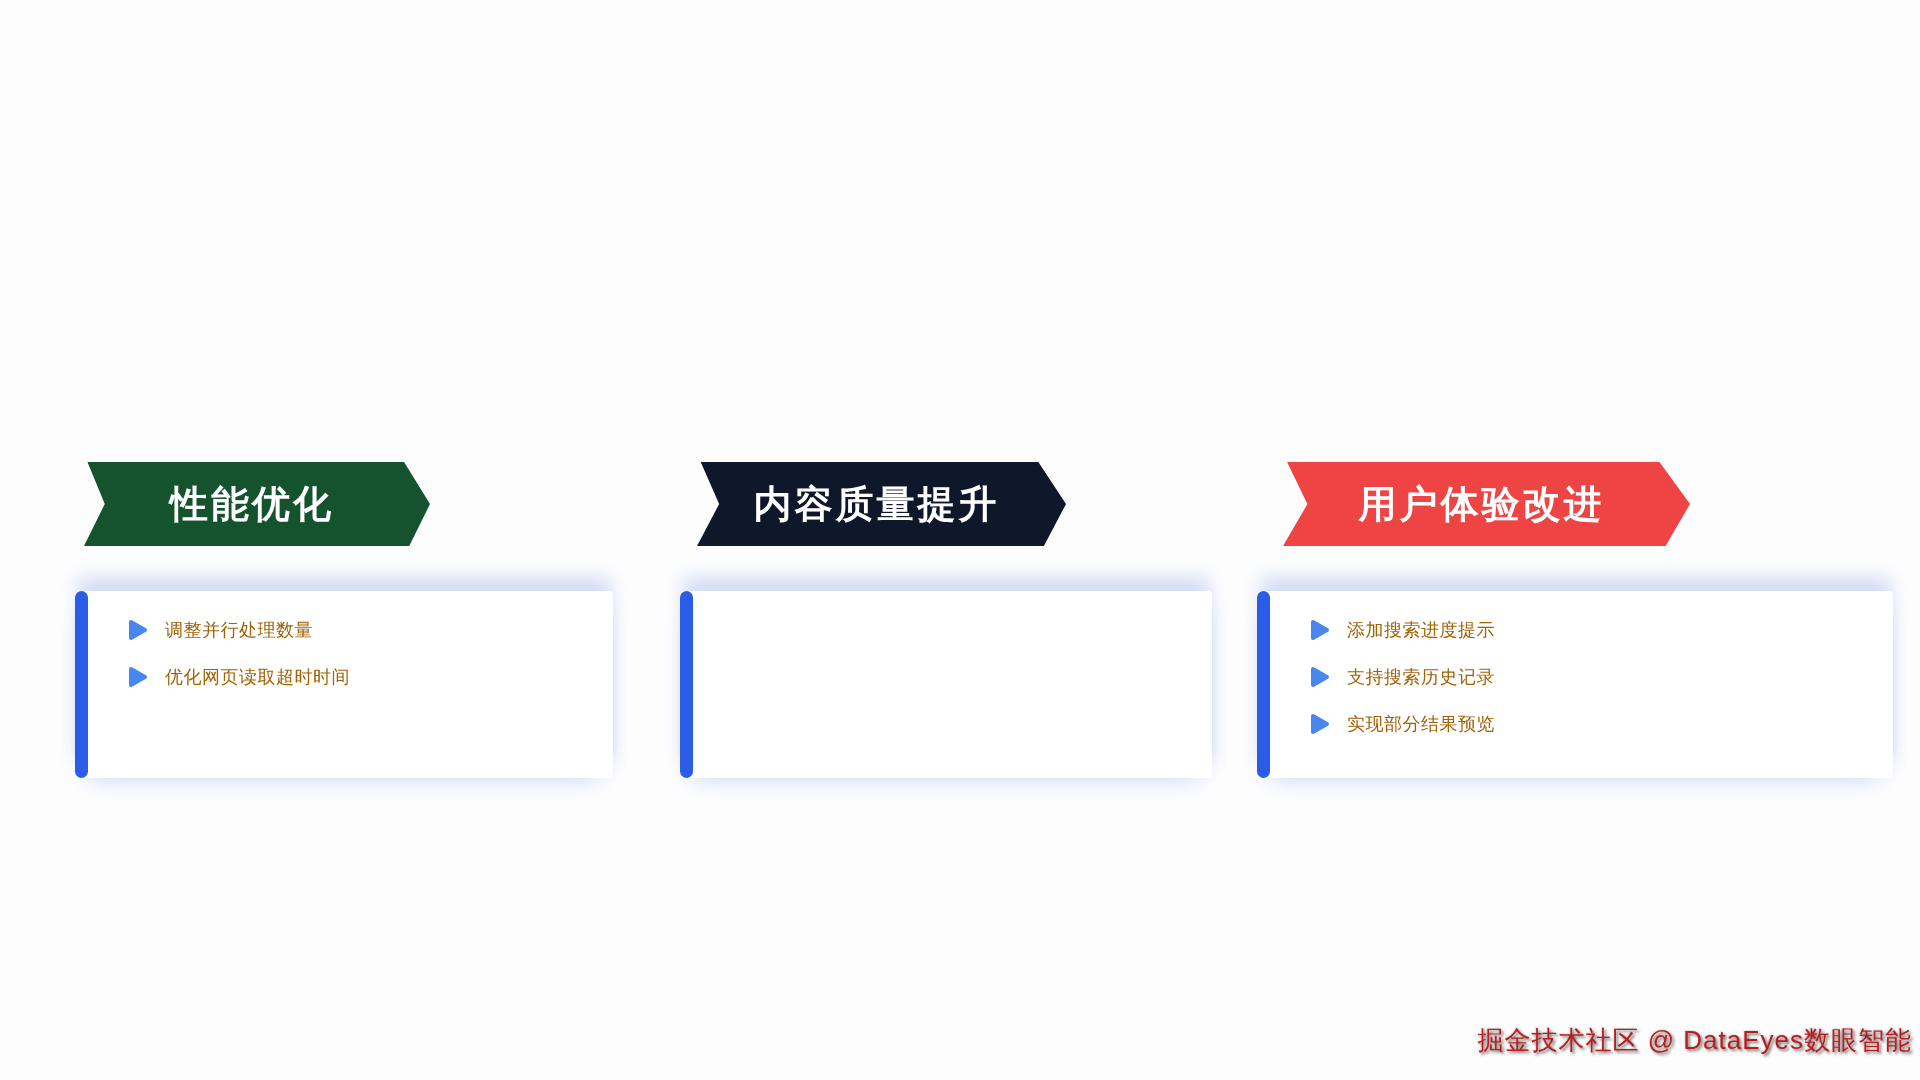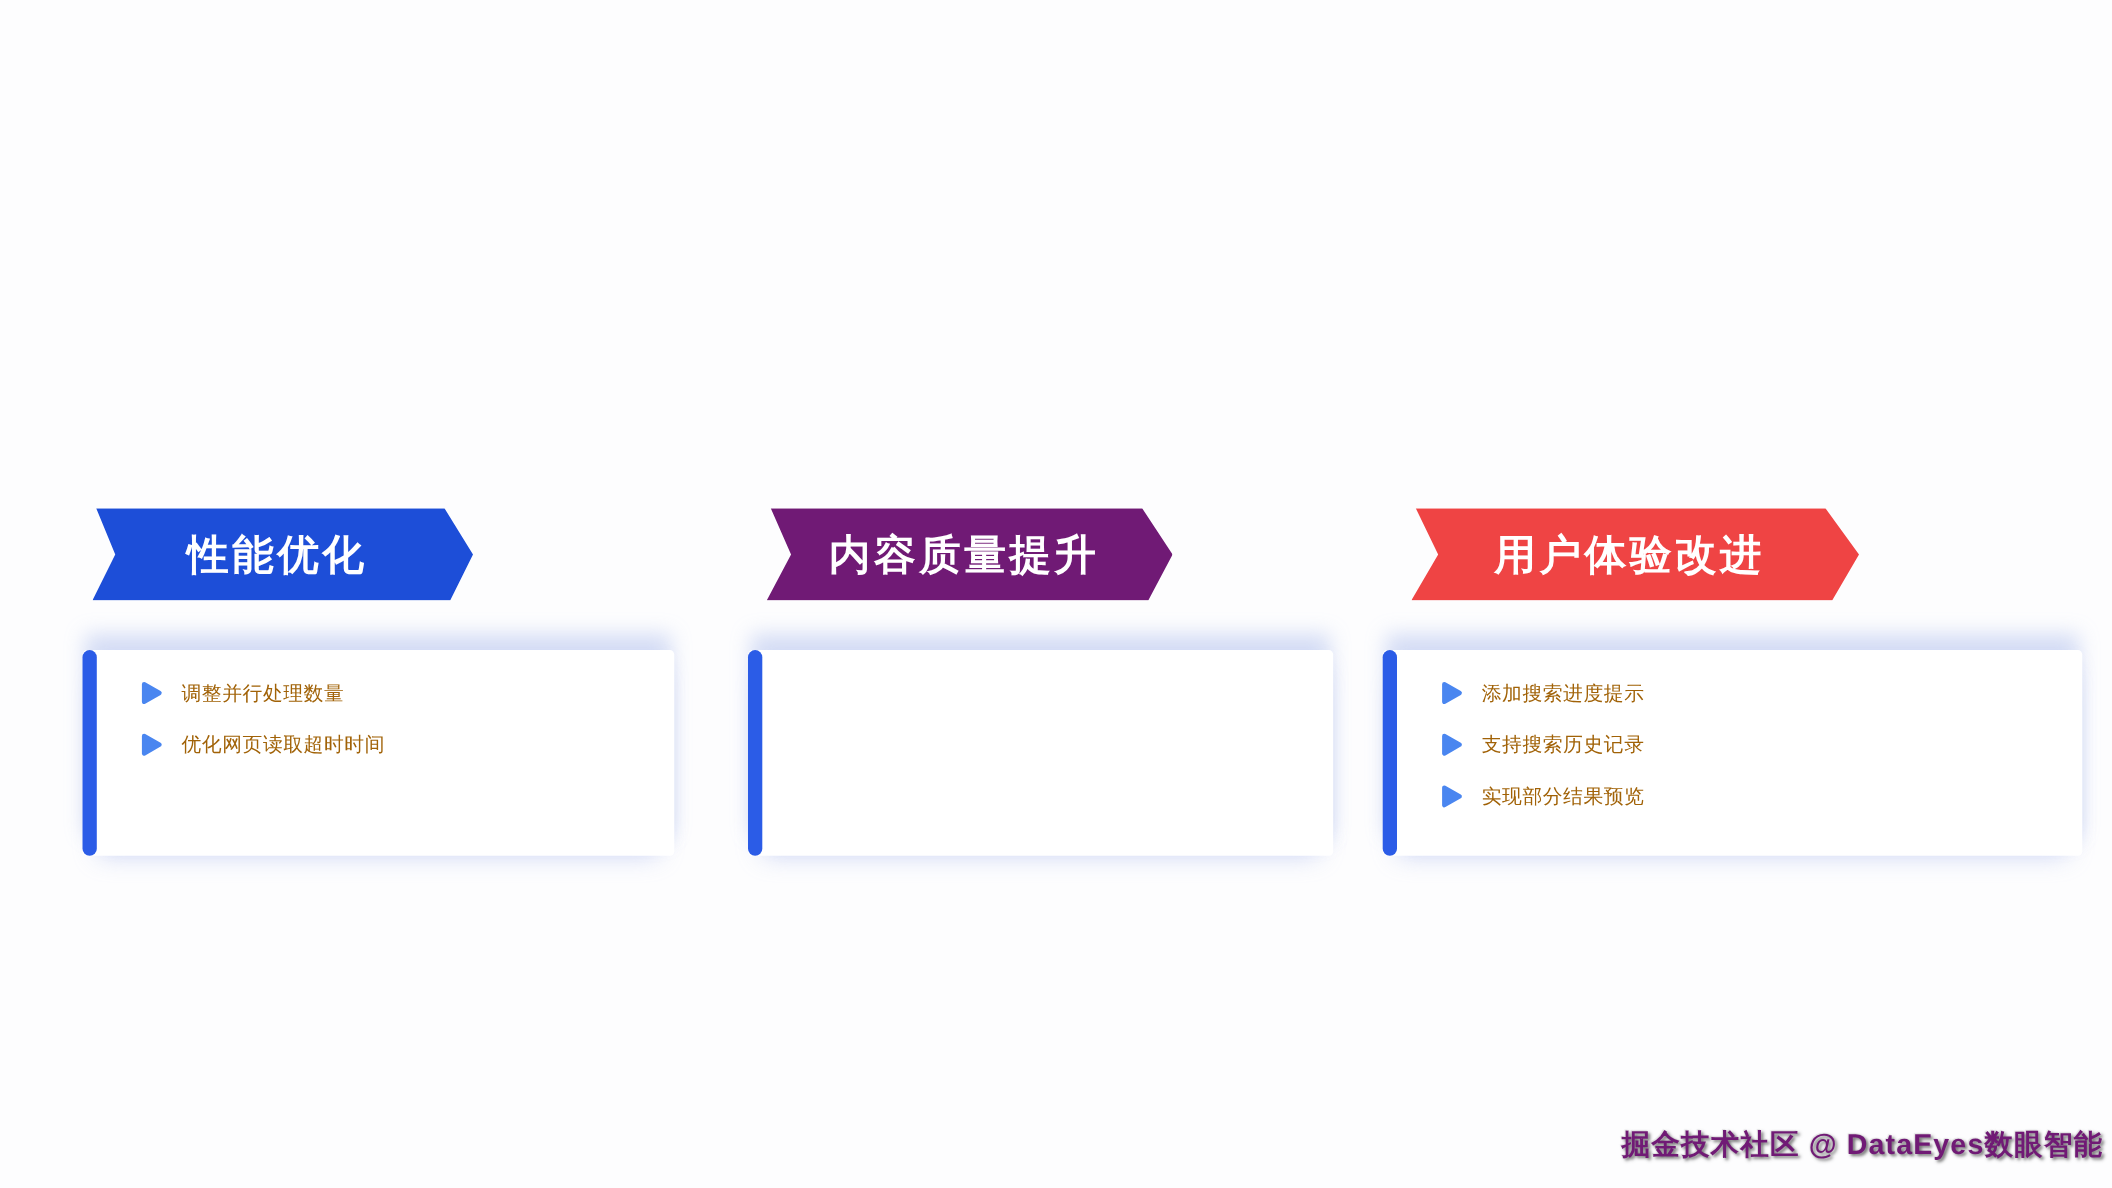--- a/index.html
+++ b/index.html
@@ -17,22 +17,22 @@
   .banner {
     position: absolute; top: 462px; height: 84px;
     display: flex; align-items: center; justify-content: center;
     padding: 0 40px 0 30px;
     clip-path: polygon(1% 0%, 92.5% 0%, 100% 50%, 94% 100%, 0% 100%, 6% 50%);
   }
   .banner-text {
     color: #ffffff; font-size: 38px; font-weight: 700; letter-spacing: 3px;
     white-space: nowrap;
   }
-  .col1 .banner { left: 84px;  width: 346px; background: #1d4ed8; }
-  .col2 .banner { left: 697px; width: 369px; background: #701a75; }
+  .col1 .banner { left: 84px;  width: 346px; background: #14532d; }
+  .col2 .banner { left: 697px; width: 369px; background: #0f172a; }
   .col3 .banner { left: 1283px; width: 407px; background: #ef4444; }
 
   
   .card {
     position: absolute; top: 591px; height: 187px;
     background: #ffffff; border-radius: 4px;
     box-shadow:
       0 -17px 18px -3px rgba(146, 167, 232, 0.38),
       0 14px 22px -14px rgba(146, 167, 232, 0.45),
       8px 0 16px -12px rgba(146, 167, 232, 0.25);
@@ -56,22 +56,22 @@
   }
   .tri { width: 20px; height: 22px; display: inline-flex; flex: 0 0 auto; }
   .tri svg { width: 20px; height: 22px; display: block; }
   .bullet-text {
     color: #a16207; font-size: 18px; letter-spacing: 0.5px; white-space: nowrap;
   }
 
   
   .watermark {
     position: absolute; right: 8px; bottom: 22px;
-    font-size: 26px; font-weight: 700; letter-spacing: 1px;
-    color: #701a75;
+    font-size: 26px; font-weight: 400; letter-spacing: 1px;
+    color: #b91c1c;
     text-shadow: 2px 2px 3px rgba(85, 85, 85, 0.85), -1px -1px 1px rgba(190,190,190,0.4);
     white-space: nowrap;
   }
 </style>
 </head>
 <body>
 
 <div class="canvas">
 
   <section class="column col1">

